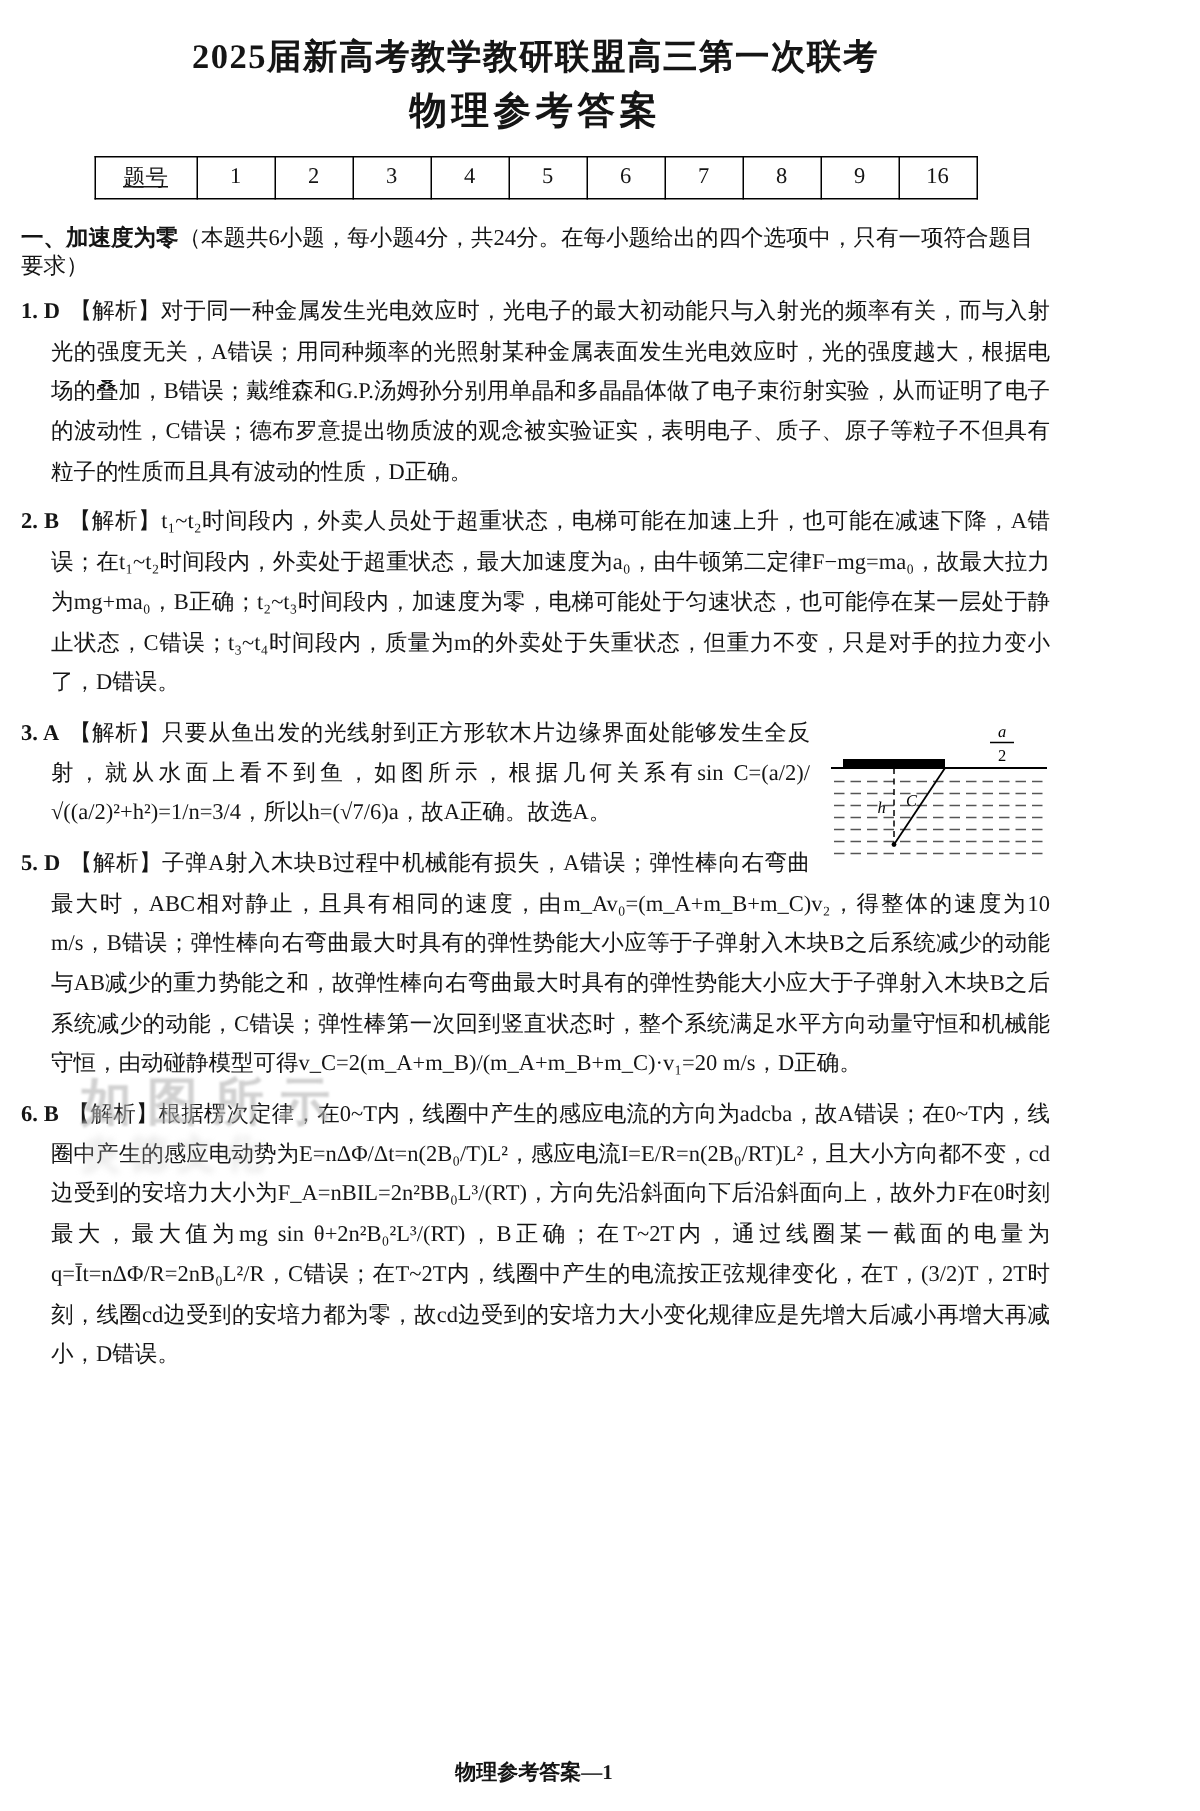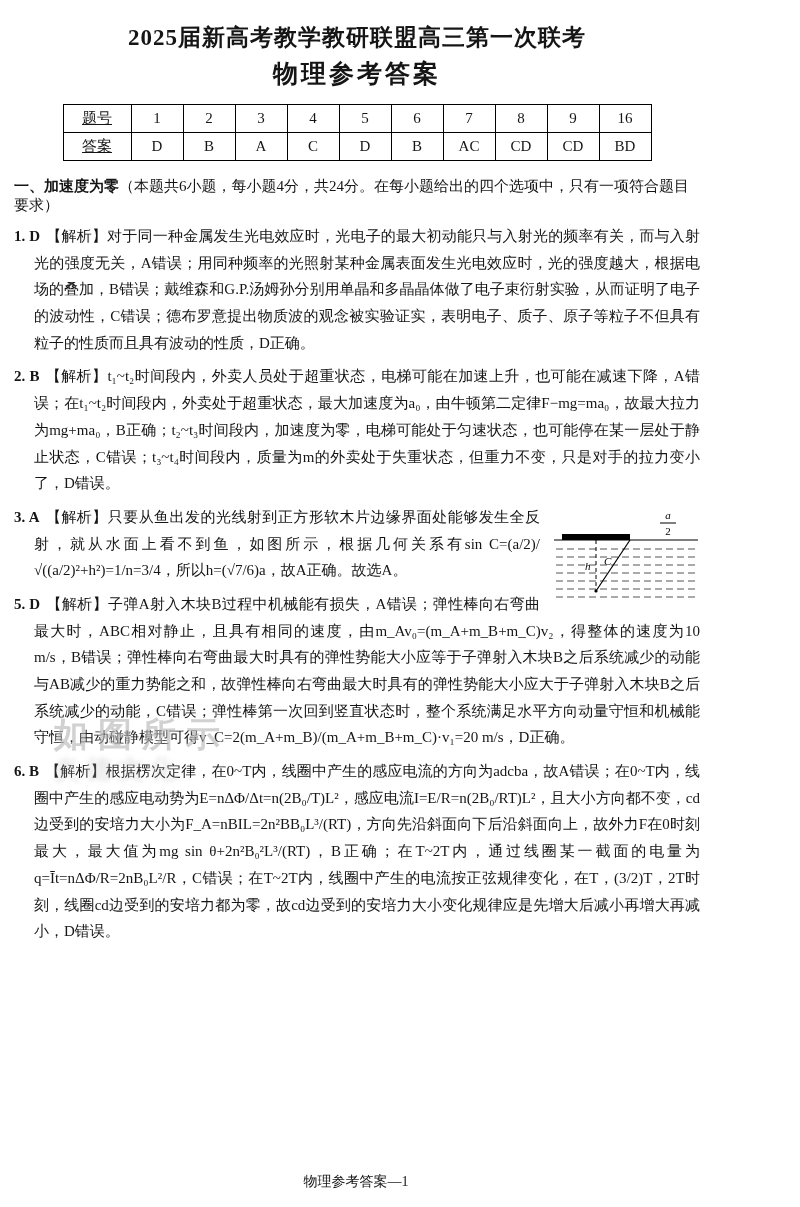--- a/index.html
+++ b/index.html
@@ -40,21 +40,21 @@
     font-size: 34px; font-weight: 700; letter-spacing: 10px;
     color: #b3b3b3; opacity: 0.6; filter: blur(0.6px);
     text-shadow: 0 0 2px #ffffff; pointer-events: none;
   }
   .watermark.second {
     top: 752px; font-size: 26px; letter-spacing: 6px;
     opacity: 0.3; filter: blur(2px);
   }
   .footer {
     position: absolute; left: 0; bottom: 16px; width: 100%;
-    text-align: center; font-size: 14px; font-weight: 400;
+    text-align: center; font-size: 14px; font-weight: 700;
   }
 </style>
 </head>
 <body>
 
 <div class="page">
 
   <h1 class="title">2025届新高考教学教研联盟高三第一次联考</h1>
   <h2 class="subtitle">物理参考答案</h2>
 
@@ -65,33 +65,20 @@
         <td>1</td>
         <td>2</td>
         <td>3</td>
         <td>4</td>
         <td>5</td>
         <td>6</td>
         <td>7</td>
         <td>8</td>
         <td>9</td>
         <td>16</td>
-      </tr>
-      <tr>
-        <td class="hd">答案</td>
-        <td>D</td>
-        <td>B</td>
-        <td>A</td>
-        <td>C</td>
-        <td>D</td>
-        <td>B</td>
-        <td>AC</td>
-        <td>CD</td>
-        <td>CD</td>
-        <td>BD</td>
       </tr>
     </tbody>
   </table>
 
   <p class="section"><span class="lead">一、加速度为零</span><span>（本题共6小题，每小题4分，共24分。在每小题给出的四个选项中，只有一项符合题目要求）</span></p>
 
   <p class="item"><b class="ilabel">1. D</b><b class="itag">【解析】</b><span>对于同一种金属发生光电效应时，光电子的最大初动能只与入射光的频率有关，而与入射光的强度无关，A错误；用同种频率的光照射某种金属表面发生光电效应时，光的强度越大，根据电场的叠加，B错误；戴维森和G.P.汤姆孙分别用单晶和多晶晶体做了电子束衍射实验，从而证明了电子的波动性，C错误；德布罗意提出物质波的观念被实验证实，表明电子、质子、原子等粒子不但具有粒子的性质而且具有波动的性质，D正确。</span></p>
 
   <p class="item"><b class="ilabel">2. B</b><b class="itag">【解析】</b><span>t₁~t₂时间段内，外卖人员处于超重状态，电梯可能在加速上升，也可能在减速下降，A错误；在t₁~t₂时间段内，外卖处于超重状态，最大加速度为a₀，由牛顿第二定律F−mg=ma₀，故最大拉力为mg+ma₀，B正确；t₂~t₃时间段内，加速度为零，电梯可能处于匀速状态，也可能停在某一层处于静止状态，C错误；t₃~t₄时间段内，质量为m的外卖处于失重状态，但重力不变，只是对手的拉力变小了，D错误。</span></p>
 

